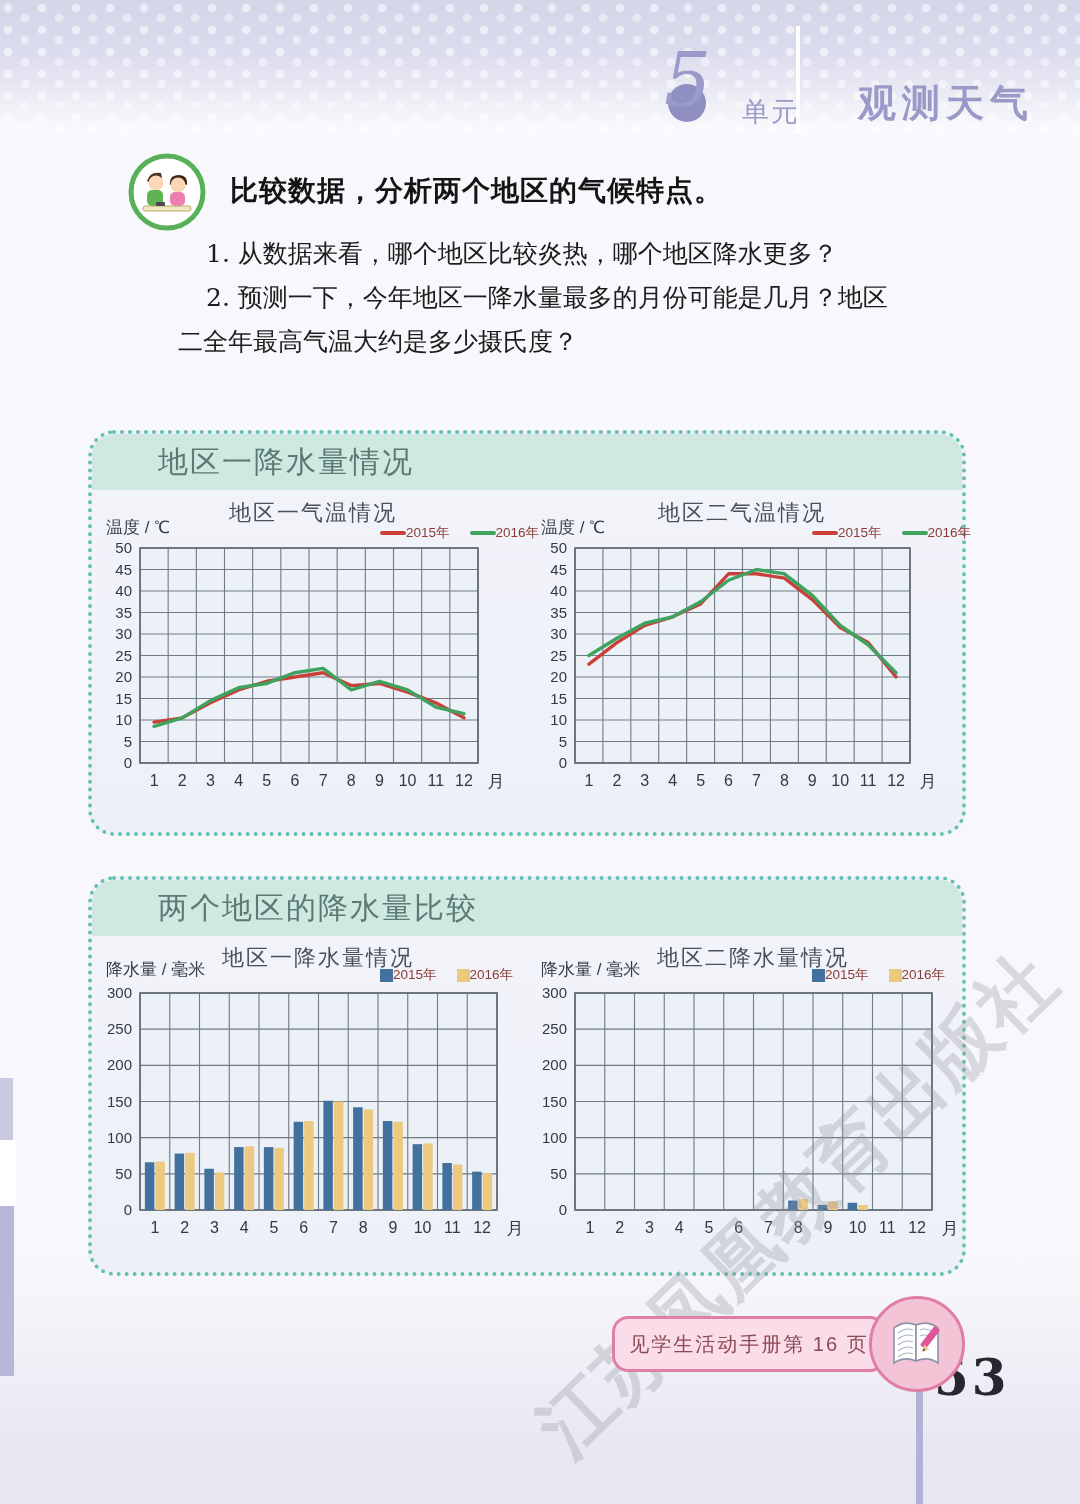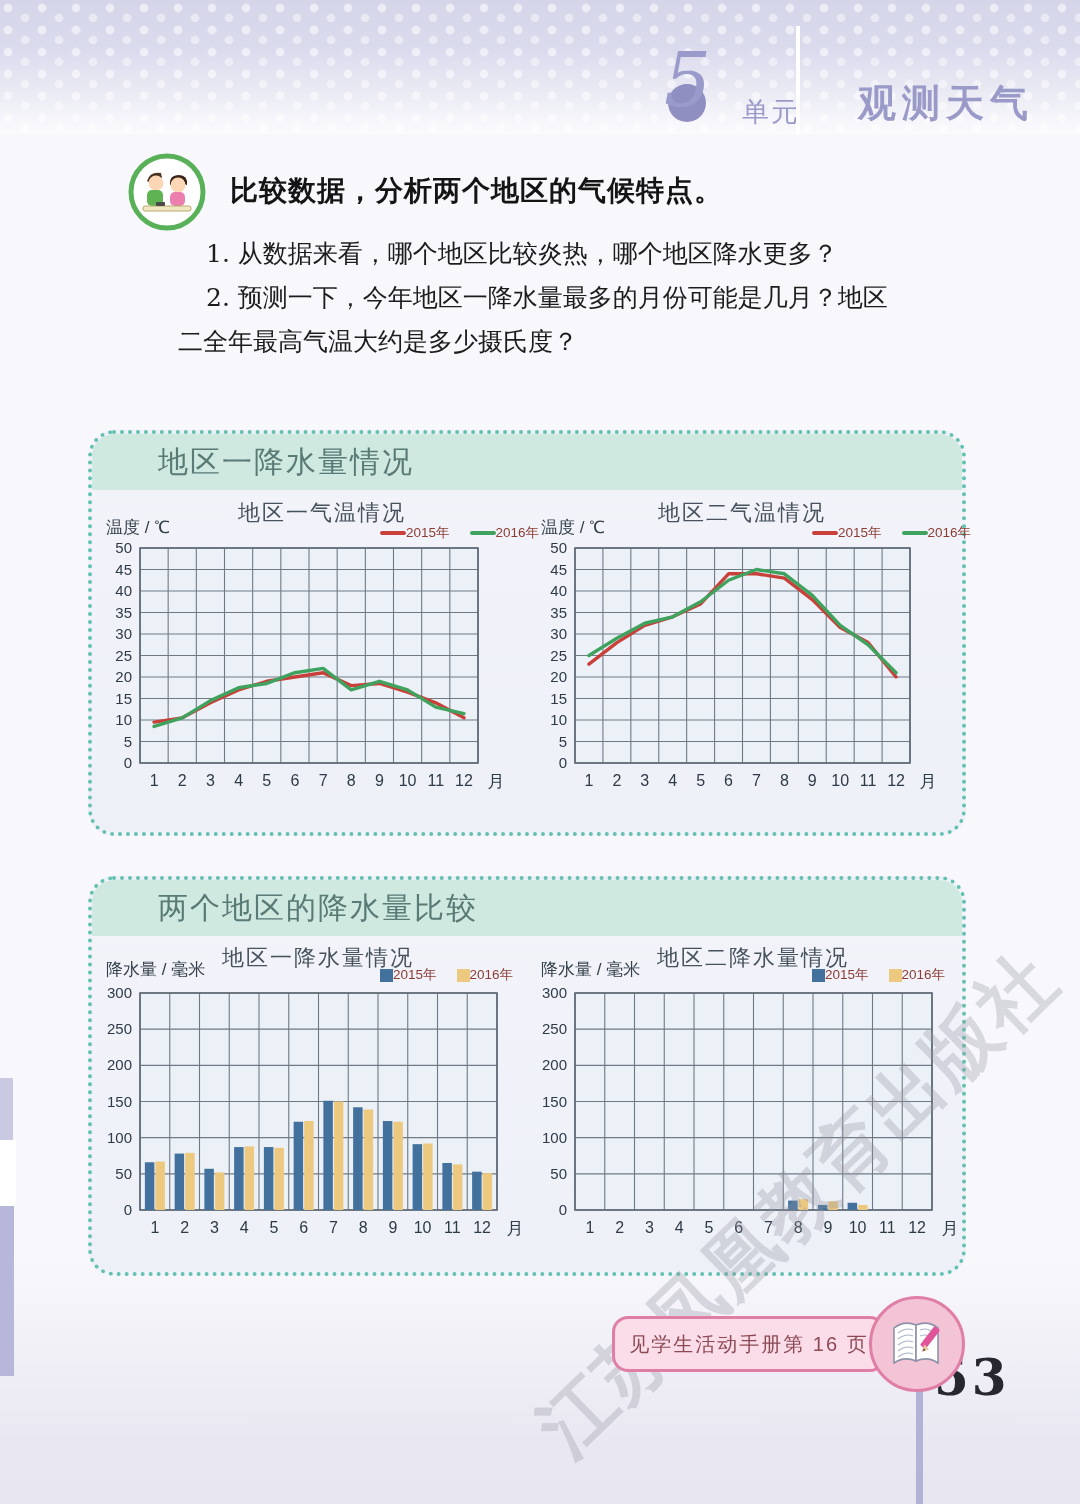--- a/index.html
+++ b/index.html
@@ -99,21 +99,21 @@
     </div>
 
   <div class="panel" id="panel-temp">
     <div class="panel-head">地区一降水量情况</div>
   </div>
 
   <div class="panel" id="panel-rain">
     <div class="panel-head">两个地区的降水量比较</div>
   </div>
 
-  <div class="c-title" style="left:322px;top:498px;">地区一气温情况</div>
+  <div class="c-title" style="left:313px;top:498px;">地区一气温情况</div>
   <div class="c-title" style="left:742px;top:498px;">地区二气温情况</div>
   <div class="c-title" style="left:318px;top:943px;">地区一降水量情况</div>
   <div class="c-title" style="left:753px;top:943px;">地区二降水量情况</div>
 
   <div class="c-ylab" style="left:106px;top:516px;">温度 / ℃</div>
   <div class="c-ylab" style="left:541px;top:516px;">温度 / ℃</div>
   <div class="c-ylab" style="left:106px;top:958px;">降水量 / 毫米</div>
   <div class="c-ylab" style="left:541px;top:958px;">降水量 / 毫米</div>
 
   <div class="legend" id="lg0" style="left:380px;top:524px;">

